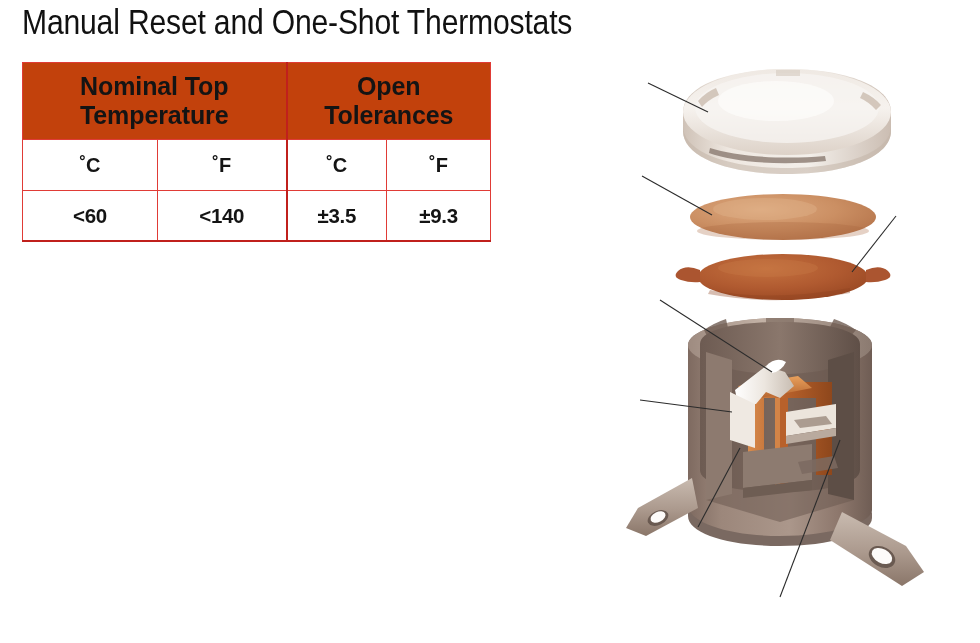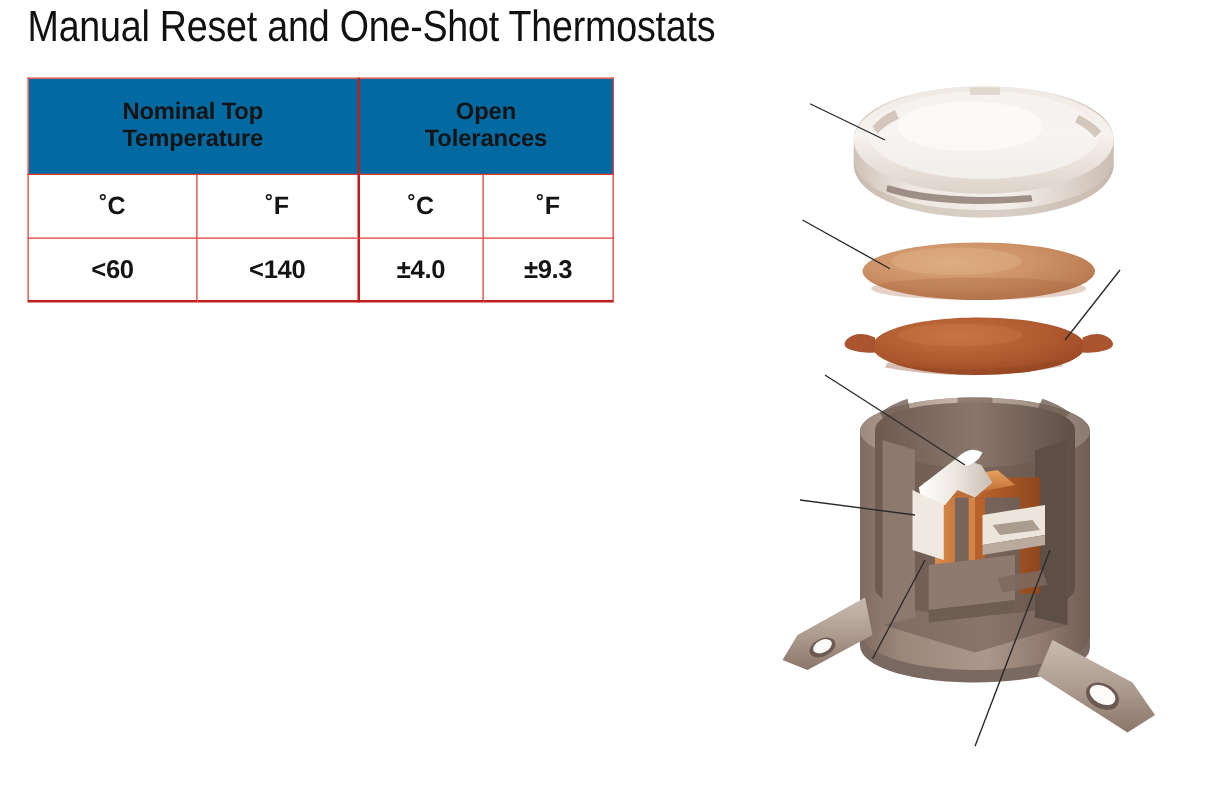--- a/index.html
+++ b/index.html
@@ -40,23 +40,23 @@
     table-layout: fixed;
   }
   #spec-table td, #spec-table th {
     border: 1px solid #e03b36;
     text-align: center;
     vertical-align: middle;
     padding: 0;
     color: #141414;
   }
   #spec-table th {
-    background: #0369a1;
+    background: #c2410c;
     font-weight: bold;
-    font-size: 19px;
+    font-size: 25px;
     line-height: 1.16;
     height: 76px;
     letter-spacing: -0.1px;
   }
   .grp-divider-l { border-left: 2px solid #c0201c !important; }
   .grp-divider-r { border-right: 2px solid #c0201c !important; }
   .unit-row td {
     height: 50px;
     font-weight: bold;
     font-size: 20px;
@@ -109,21 +109,21 @@
     <tr class="unit-row">
       <td>˚C</td>
       <td class="grp-divider-r">˚F</td>
       <td class="grp-divider-l">˚C</td>
       <td>˚F</td>
     </tr>
 
     <tr class="data-row">
       <td>&lt;60</td>
       <td class="grp-divider-r">&lt;140</td>
-      <td class="grp-divider-l">±4.0</td>
+      <td class="grp-divider-l">±3.5</td>
       <td>±9.3</td>
     </tr>
 
 
   </tbody>
 </table>
 
 <div id="illustration">
   <svg id="exploded-svg" width="400" height="643" viewBox="0 0 400 643" xmlns="http://www.w3.org/2000/svg">
     <defs>

